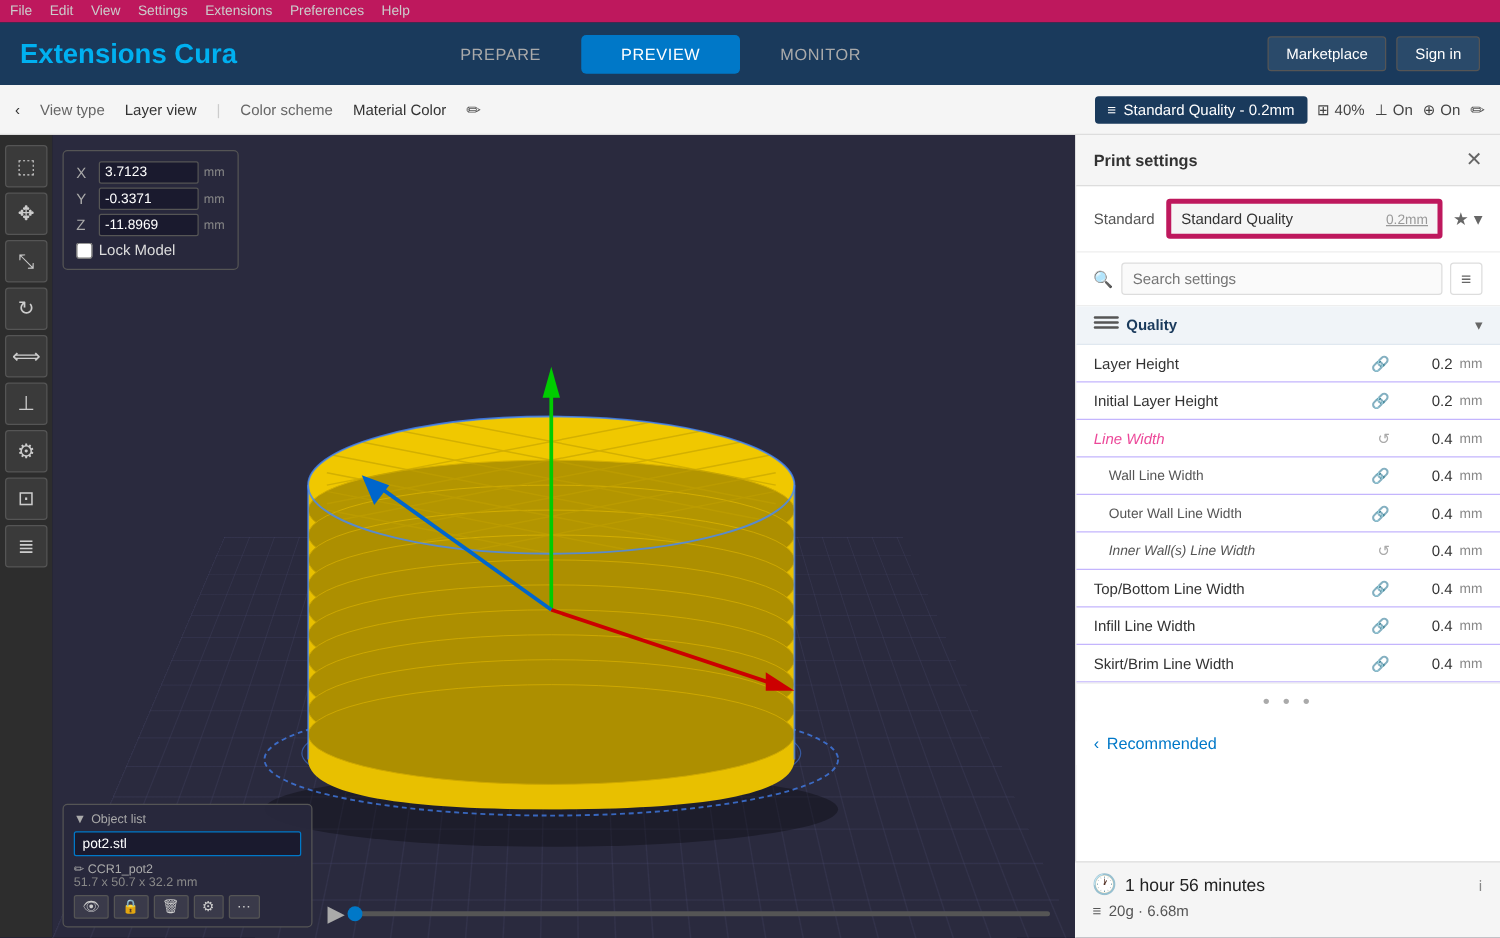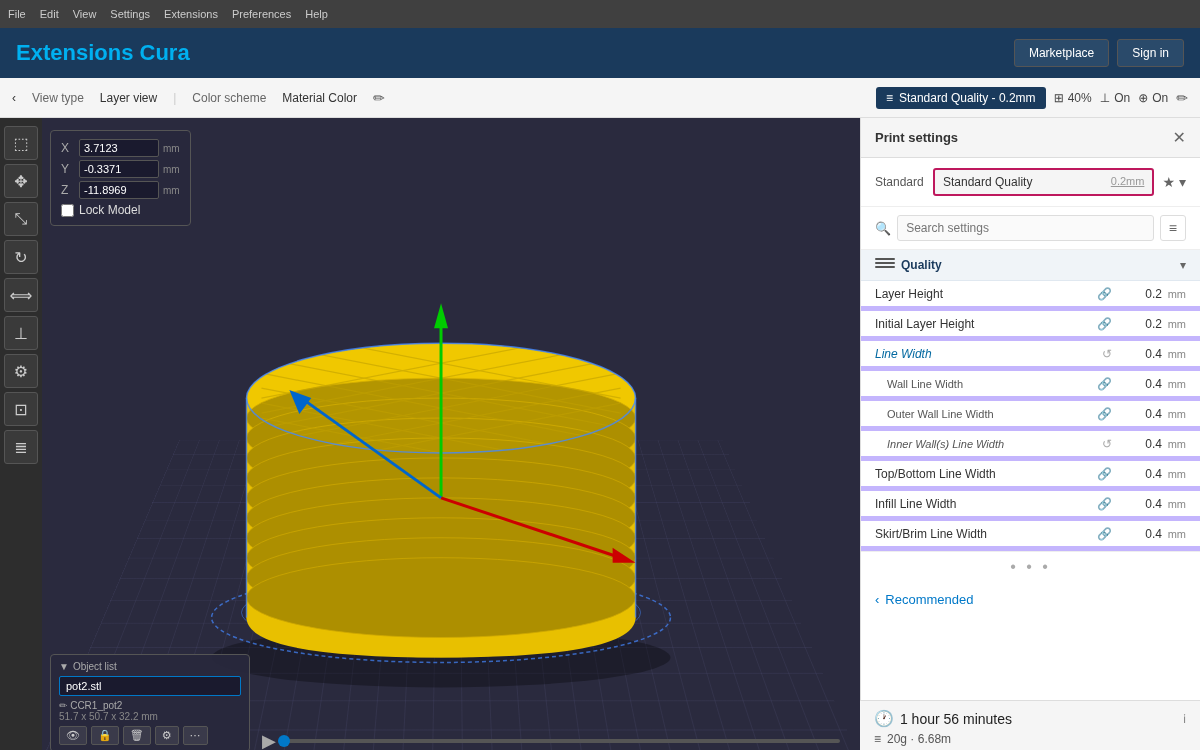--- a/index.html
+++ b/index.html
@@ -1,21 +1,21 @@
 <!DOCTYPE html>
 <html><head>
   <meta charset="utf-8">
   <style>
     * { margin: 0; padding: 0; box-sizing: border-box; }
     body { width: 1200px; height: 750px; overflow: hidden; font-family: Arial, sans-serif; font-size: 12px; background: #1a1a2e; }
 
     
     #menubar {
-      height: 28px;
-      background: #404040;
+      height: 18px;
+      background: #be185d;
       color: #ccc;
       display: flex;
       align-items: center;
       padding: 0 8px;
       gap: 14px;
       font-size: 11px;
     }
     #menubar span { cursor: pointer; }
 
     
@@ -365,27 +365,27 @@
       display: flex;
       align-items: center;
       padding: 10px 14px;
       border-bottom: 1px solid #eee;
       gap: 8px;
     }
     #profile-label { color: #555; font-size: 12px; width: 50px; }
     #profile-select {
       flex: 1;
       background: #f5f5f5;
-      border: 2px solid #be185d;
+      border: 4px solid #be185d;
       padding: 5px 8px;
       border-radius: 3px;
       font-size: 12px;
       color: #333;
       display: flex;
-      align-items: flex-start;
+      align-items: flex-end;
       justify-content: space-between;
       cursor: pointer;
     }
     #profile-select span.val { font-weight: 500; }
     #profile-select span.sub { color: #999; font-size: 11px; margin-left: 4px; text-decoration: underline; }
     .profile-actions {
       display: flex;
       gap: 4px;
     }
     .profile-action-btn {
@@ -462,30 +462,30 @@
     }
     .section-chevron {
       font-size: 12px;
       color: #666;
     }
 
     .setting-row {
       display: flex;
       align-items: center;
       padding: 5px 14px;
-      border-bottom: 5px solid #c4b5fd;
+      border-bottom: 1px solid #c4b5fd;
       min-height: 30px;
       justify-content: flex-end;
     }
     .setting-name {
       flex: 1;
       font-size: 12px;
       color: #333;
     }
-    .setting-name.italic { font-style: italic; color: #0369a1; }
+    .setting-name.italic { font-style: italic; color: #ec4899; }
     .setting-name.indented { padding-left: 12px; font-size: 11px; color: #555; }
     .setting-link {
       color: #aaa;
       font-size: 12px;
       margin-right: 6px;
       cursor: pointer;
     }
     .setting-value {
       width: 44px;
       text-align: right;
@@ -585,20 +585,25 @@
   <span>View</span>
   <span>Settings</span>
   <span>Extensions</span>
   <span>Preferences</span>
   <span>Help</span>
 </div>
 
 <div id="titlebar">
   <div id="logo">
     <span>Extensions</span><span> Cura</span>
+  </div>
+  <div id="nav-tabs">
+    <button class="nav-tab">PREPARE</button>
+    <button class="nav-tab active">PREVIEW</button>
+    <button class="nav-tab">MONITOR</button>
   </div>
   <div id="titlebar-right">
     <button class="btn-title">Marketplace</button>
     <button class="btn-title">Sign in</button>
   </div>
 </div>
 
 <div id="viewbar">
   <button class="chevron-btn">‹</button>
   <span class="view-label">View type</span>

